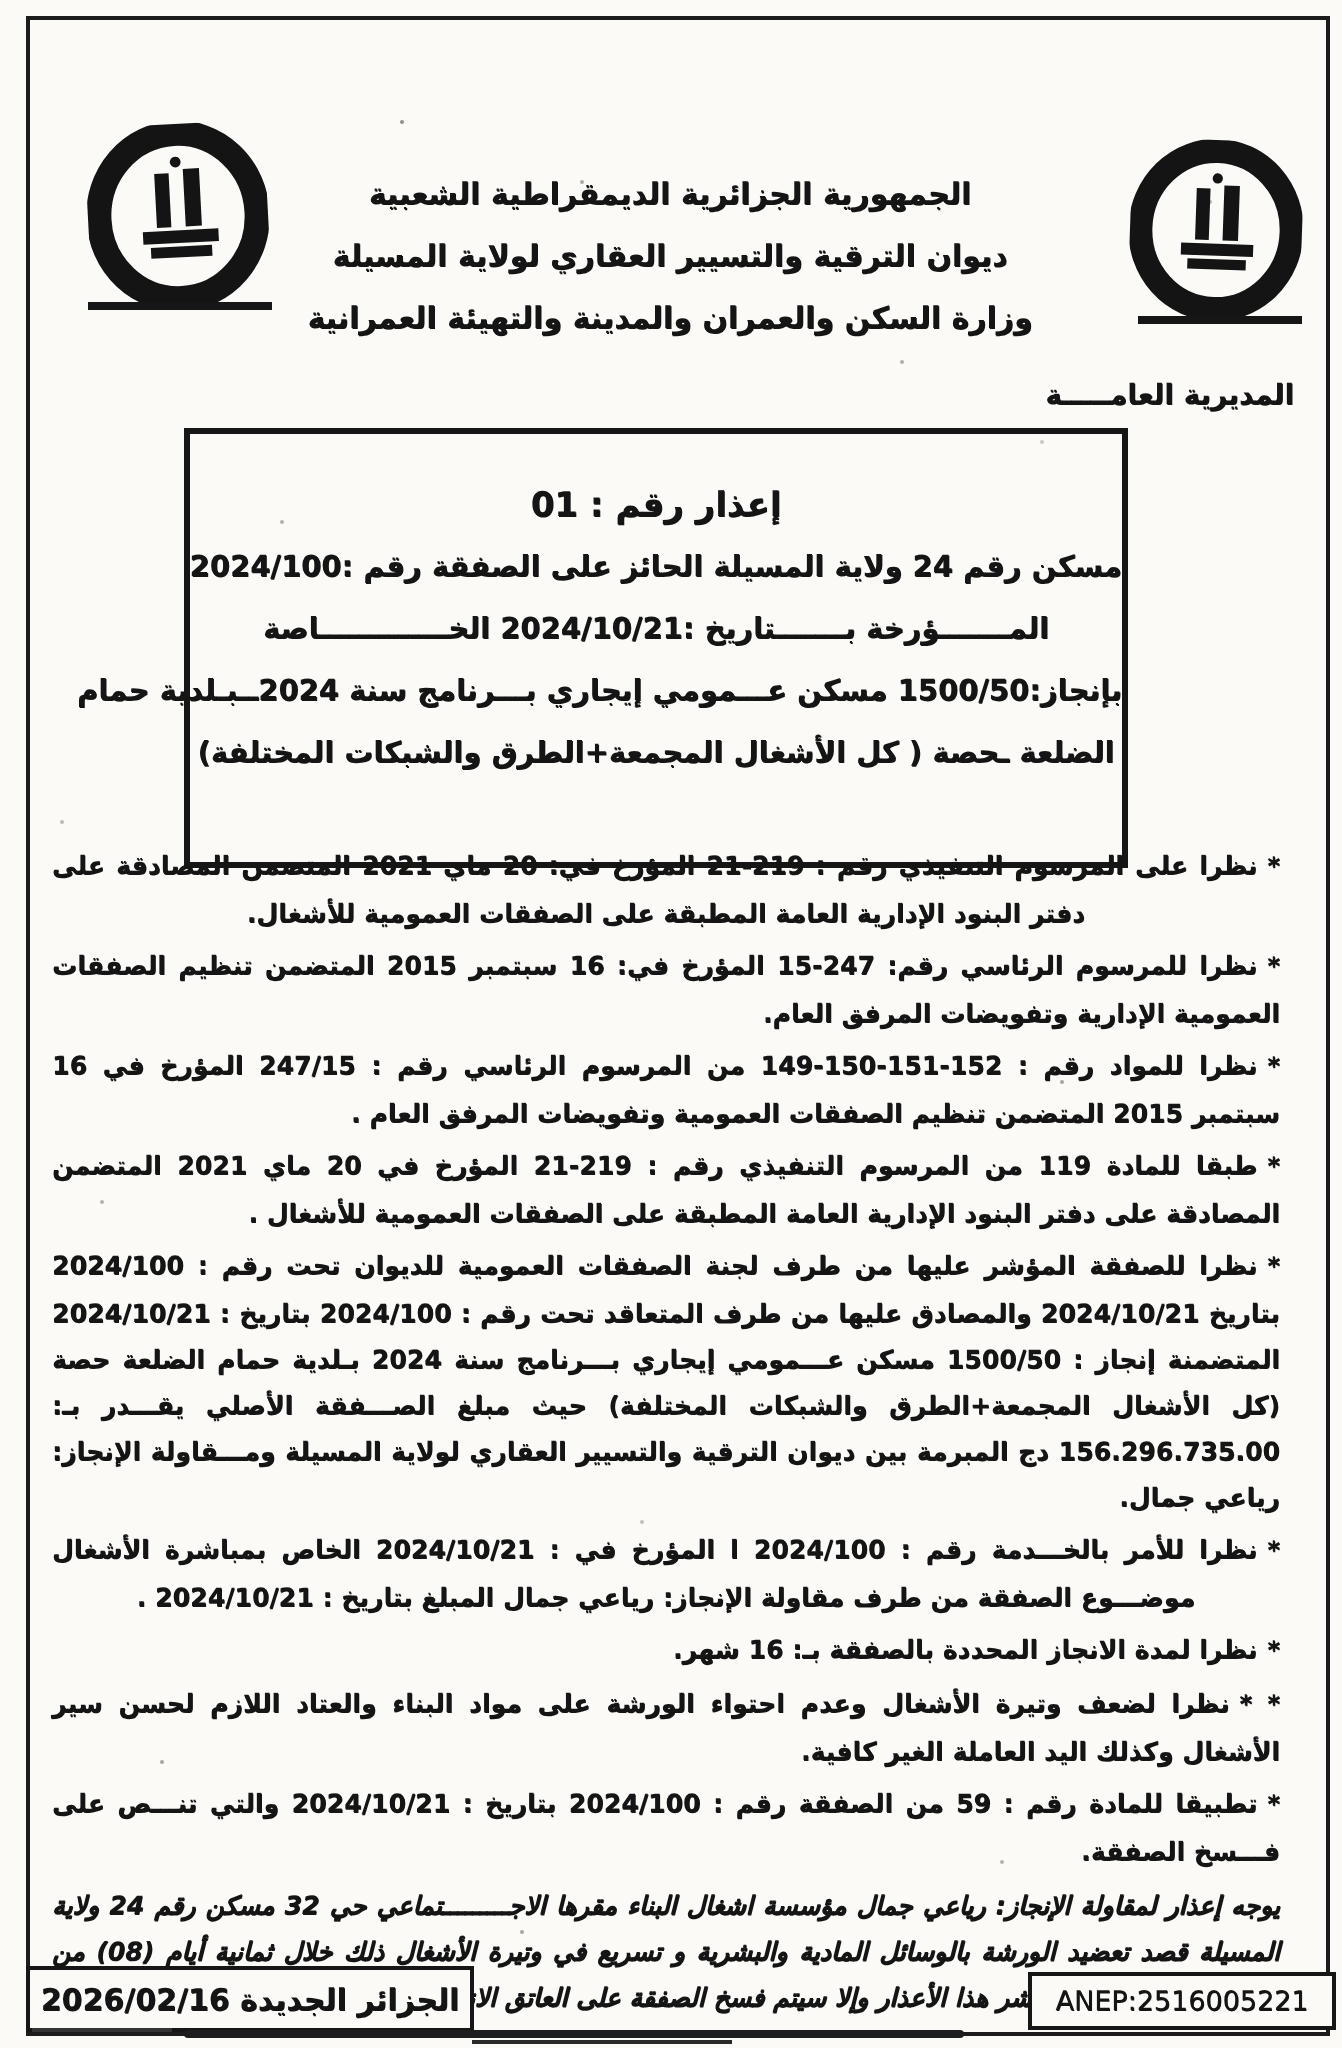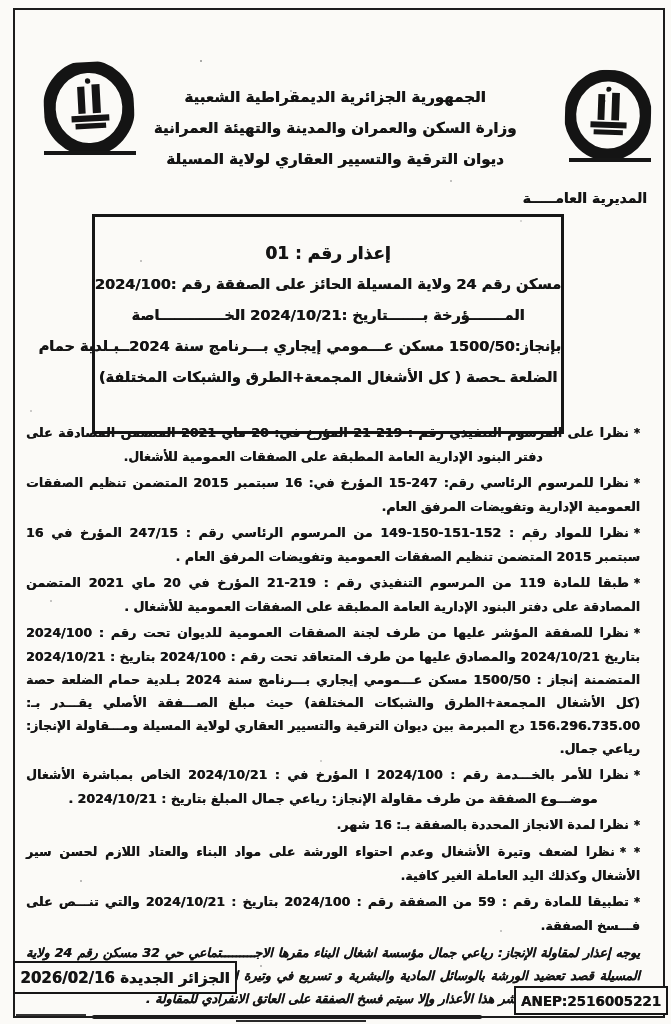--- a/index.html
+++ b/index.html
@@ -61,32 +61,32 @@
   .clause:nth-of-type(1),
   .clause:nth-of-type(6){text-align-last:center;}
   .marker{margin-left:5px;font-size:12px;}
   .closing{
     margin:4px 0 0 0;
     font-style:italic;
     text-align:justify;text-align-last:center;
   }
   
   .journal-box{
-    position:absolute;left:13px;top:961px;width:220px;height:29px;
+    position:absolute;left:13px;top:983px;width:220px;height:29px;
     border:2px solid #161616;
     display:flex;align-items:center;justify-content:center;
     font-weight:bold;font-size:15px;white-space:nowrap;
     text-shadow:0.4px 0.4px 0 currentColor;
     background:var(--paper,#fbfaf7);
   }
   .anep-box{
     position:absolute;left:514px;top:986px;width:150px;height:25px;
     border:2px solid #161616;
     display:flex;align-items:center;justify-content:center;
-    font-weight:bold;font-size:13.5px;direction:ltr;
+    font-weight:normal;font-size:13.5px;direction:ltr;
     text-shadow:0.3px 0.3px 0 currentColor;
     background:var(--paper,#fbfaf7);
   }
   
   .artifact-1{position:absolute;left:92px;top:1015px;width:390px;height:4px;background:#1d1d1d;border-radius:2px;}
   .artifact-2{position:absolute;left:236px;top:1020px;width:130px;height:2px;background:#2a2a2a;}
   .artifact-3{position:absolute;left:16px;top:1014px;width:70px;height:2px;background:#333;}
   .noise{position:absolute;left:200px;top:60px;width:2px;height:2px;background:rgba(40,40,40,.5);border-radius:50%;
     box-shadow:90px 30px 0 rgba(50,50,50,.4), -60px 200px 0 rgba(40,40,40,.35),
     250px 120px 0 rgba(60,60,60,.4), 330px 480px 0 rgba(40,40,40,.4),
@@ -115,22 +115,22 @@
     <svg width="86" height="90" viewBox="0 0 100 100" aria-hidden="true">
       <ellipse cx="50" cy="50" rx="44" ry="46" fill="none" stroke="#141414" stroke-width="14"></ellipse>
       <path d="M38 26 h8 v30 h-8 z M54 24 h9 v32 h-9 z M30 58 h42 v7 h-42 z M34 67 h34 v6 h-34 z" fill="#141414"></path>
       <circle cx="50" cy="20" r="3" fill="#141414"></circle>
     </svg>
   </div>
   <div class="seal-base seal-base-right"></div>
 
   <div class="header">
     <div>الجمهورية الجزائرية الديمقراطية الشعبية</div>
+    <div>ديوان الترقية والتسيير العقاري لولاية المسيلة</div>
     <div>وزارة السكن والعمران والمدينة والتهيئة العمرانية</div>
-    <div>ديوان الترقية والتسيير العقاري لولاية المسيلة</div>
   </div>
   <div class="directorate">المديرية العامـــــة</div>
 
   <div class="notice-box">
     <div class="notice-title">إعذار رقم : 01</div>
     <div>
 
 
         <div class="notice-line">مسكن رقم 24 ولاية المسيلة  الحائز على الصفقة رقم :2024/100</div>
 

